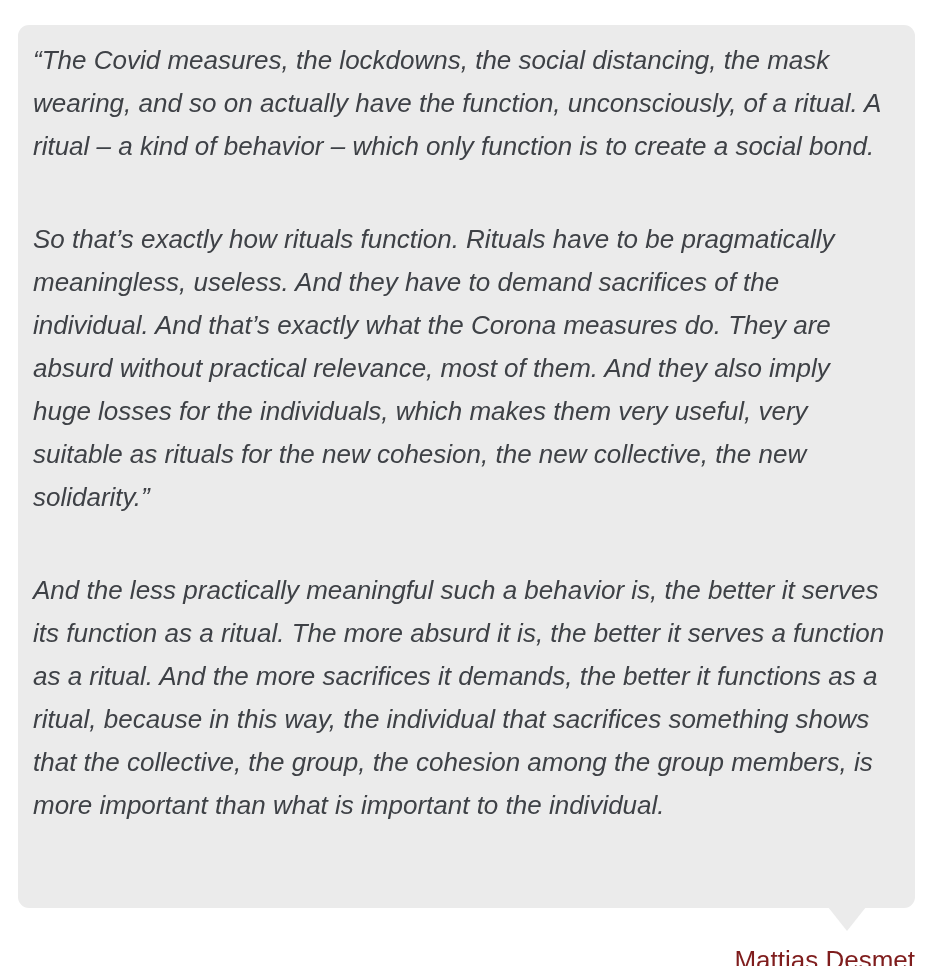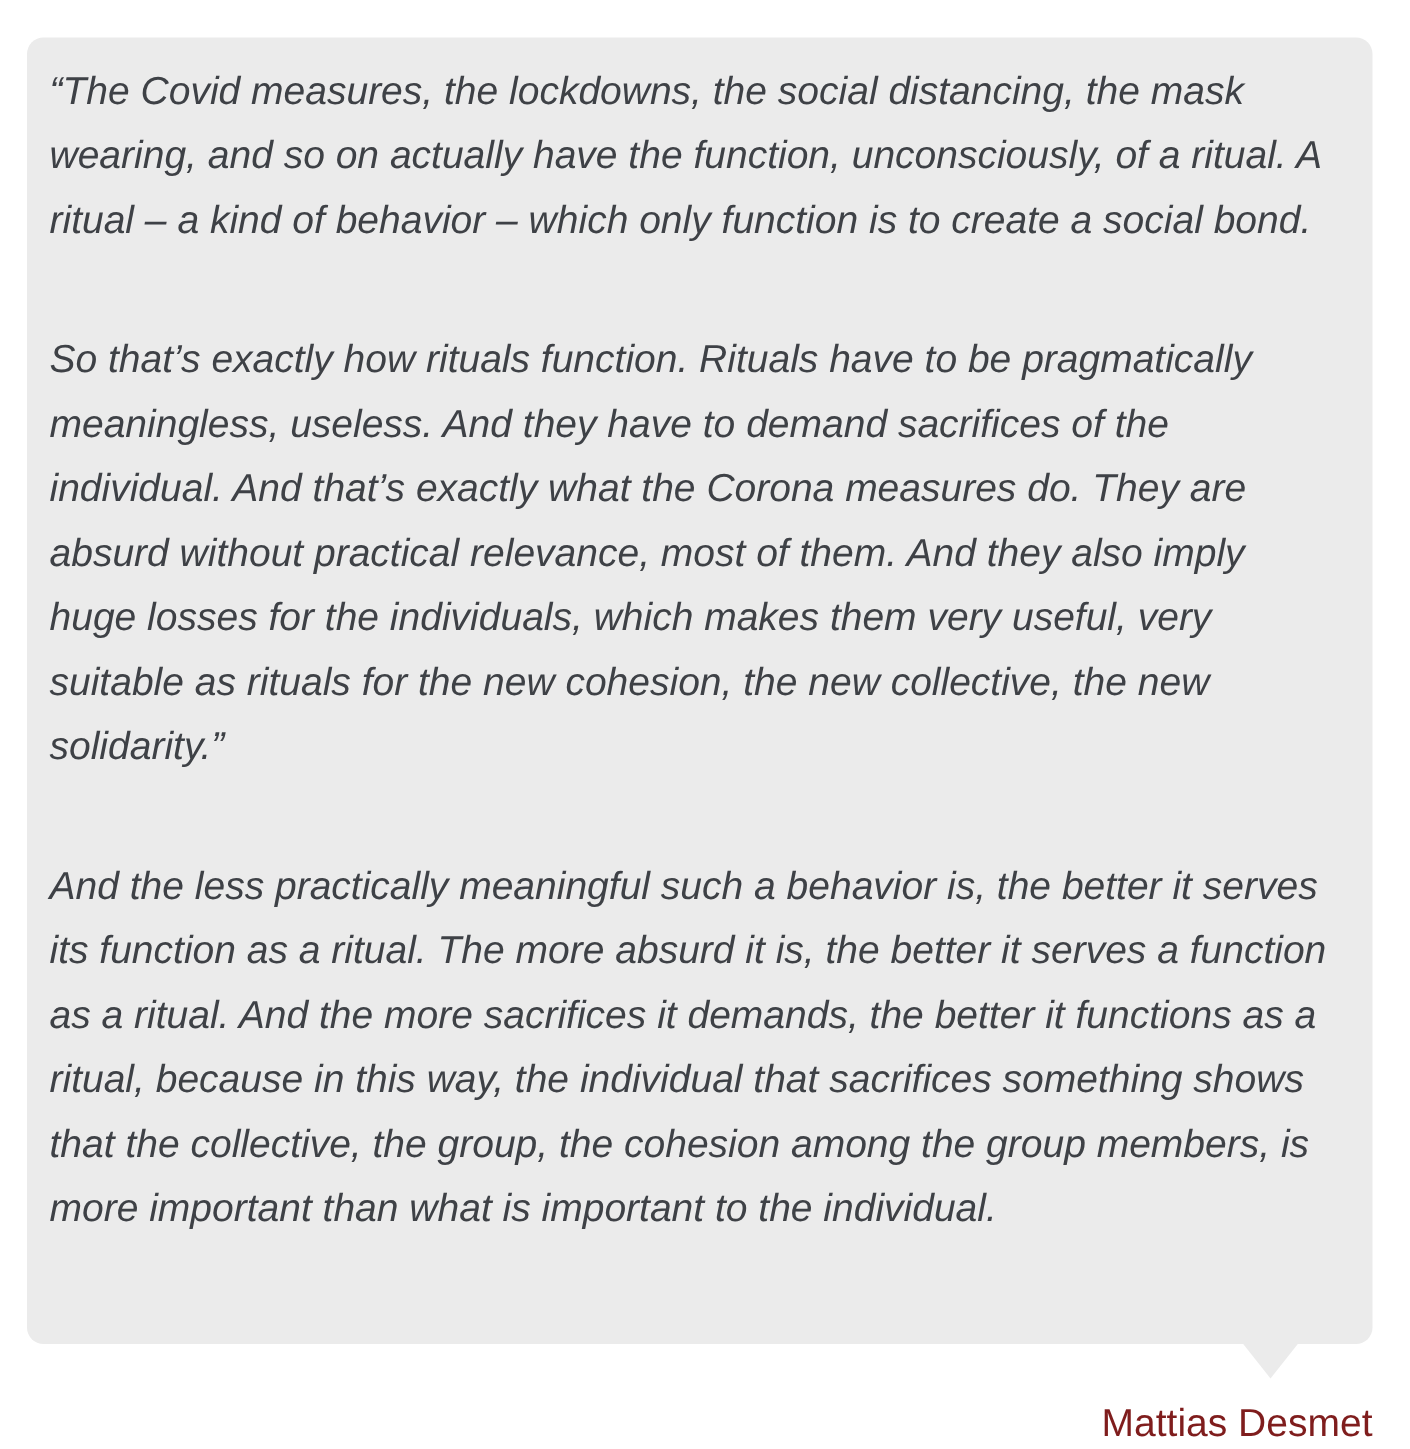--- a/index.html
+++ b/index.html
@@ -9,21 +9,21 @@
     width: 940px;
     height: 966px;
     overflow: hidden;
     font-family: "Liberation Sans", "DejaVu Sans", sans-serif;
   }
   .quote-card {
     position: relative;
     margin: 25px 25px 0 18px;      
     background: #ebebeb;
     border-radius: 11px;
-    padding: 14px 15px 19px 15px;
+    padding: 14px 15px 31px 15px;
     box-sizing: border-box;
     width: 897px;
   }
   .quote-card p {
     margin: 0 0 50px 0;
     font-style: italic;
     font-size: 26px;
     line-height: 43px;
     color: #3e4146;
     white-space: pre-line;          

